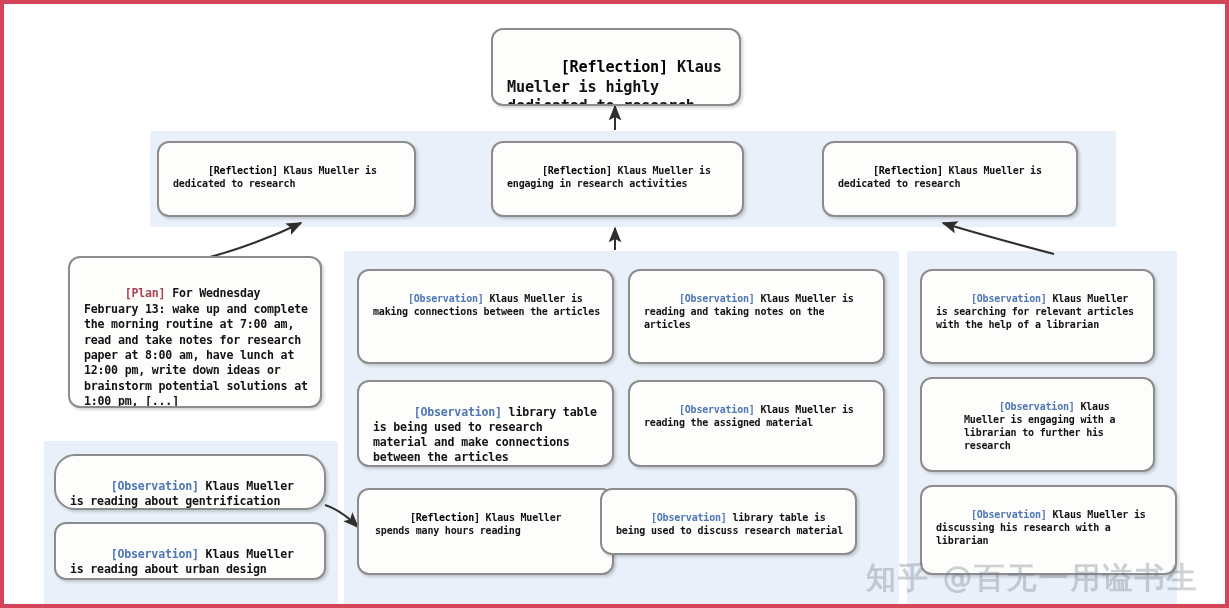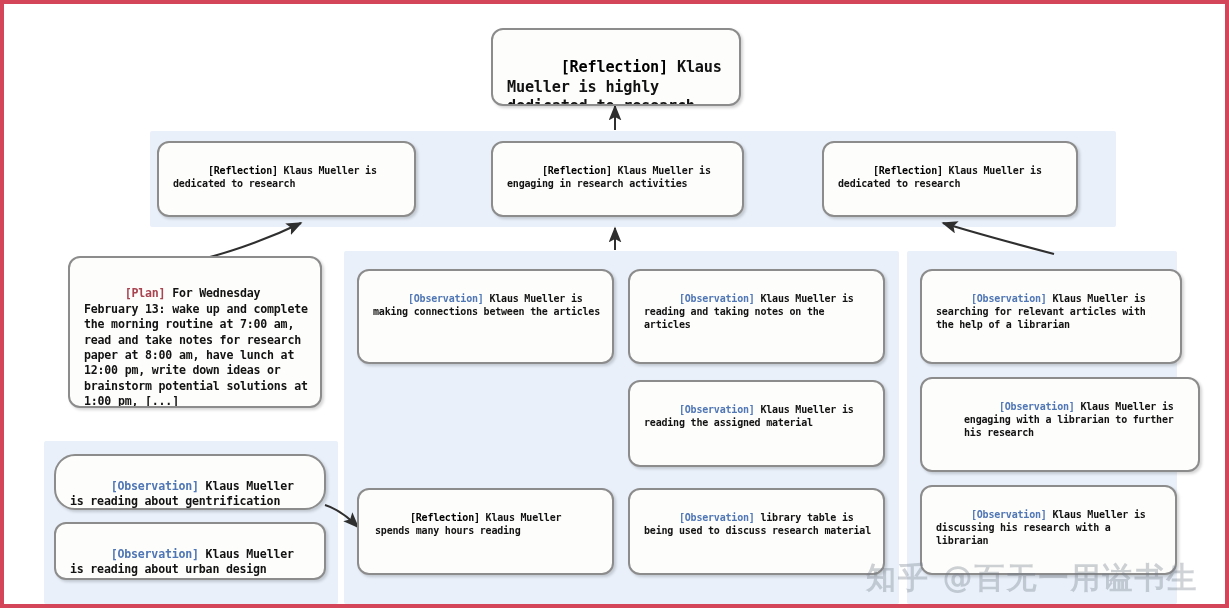--- a/index.html
+++ b/index.html
@@ -123,42 +123,45 @@
     </div>
 
     <div class="node fs12" style="left:50px;top:518px;width:272px;height:58px;">
       <span class="tag-observation">[Observation]</span><span> Klaus Mueller is reading about urban design</span>
     </div>
 
     <div class="node fs14" style="left:353px;top:265px;width:257px;height:95px;">
       <span class="tag-observation">[Observation]</span><span> Klaus Mueller is making connections between the articles</span>
     </div>
 
+    <div class="node fs12" style="left:353px;top:376px;width:257px;height:87px;">
+      <span class="tag-observation">[Observation]</span><span> library table is being used to research material and make connections between the articles</span>
+    </div>
 
     <div class="node fs14" style="left:353px;top:484px;width:257px;height:87px;padding-left:16px;">
       <span class="tag-reflection">[Reflection]</span><span> Klaus Mueller spends many hours reading</span>
     </div>
 
     <div class="node fs14" style="left:624px;top:265px;width:257px;height:95px;">
       <span class="tag-observation">[Observation]</span><span> Klaus Mueller is reading and taking notes on the articles</span>
     </div>
 
     <div class="node fs14" style="left:624px;top:376px;width:257px;height:87px;">
       <span class="tag-observation">[Observation]</span><span> Klaus Mueller is reading the assigned material</span>
     </div>
 
-    <div class="node fs14" style="left:624px;top:484px;width:257px;height:87px;">
+    <div class="node fs14" style="left:596px;top:484px;width:257px;height:67px;">
       <span class="tag-observation">[Observation]</span><span> library table is being used to discuss research material</span>
     </div>
 
-    <div class="node fs14" style="left:916px;top:265px;width:262px;height:95px;">
+    <div class="node fs14" style="left:916px;top:265px;width:235px;height:95px;">
       <span class="tag-observation">[Observation]</span><span> Klaus Mueller is searching for relevant articles with the help of a librarian</span>
     </div>
 
-    <div class="node fs14" style="left:916px;top:373px;width:280px;height:95px;padding-left:42px;">
+    <div class="node fs14" style="left:916px;top:373px;width:235px;height:95px;padding-left:42px;">
       <span class="tag-observation">[Observation]</span><span> Klaus Mueller is engaging with a librarian to further his research</span>
     </div>
 
     <div class="node fs14" style="left:916px;top:481px;width:257px;height:90px;">
       <span class="tag-observation">[Observation]</span><span> Klaus Mueller is discussing his research with a librarian</span>
     </div>
 
     <div class="wm" style="left:862px;top:554px;">知乎 @百无一用谥书生</div>
 
   </div>

